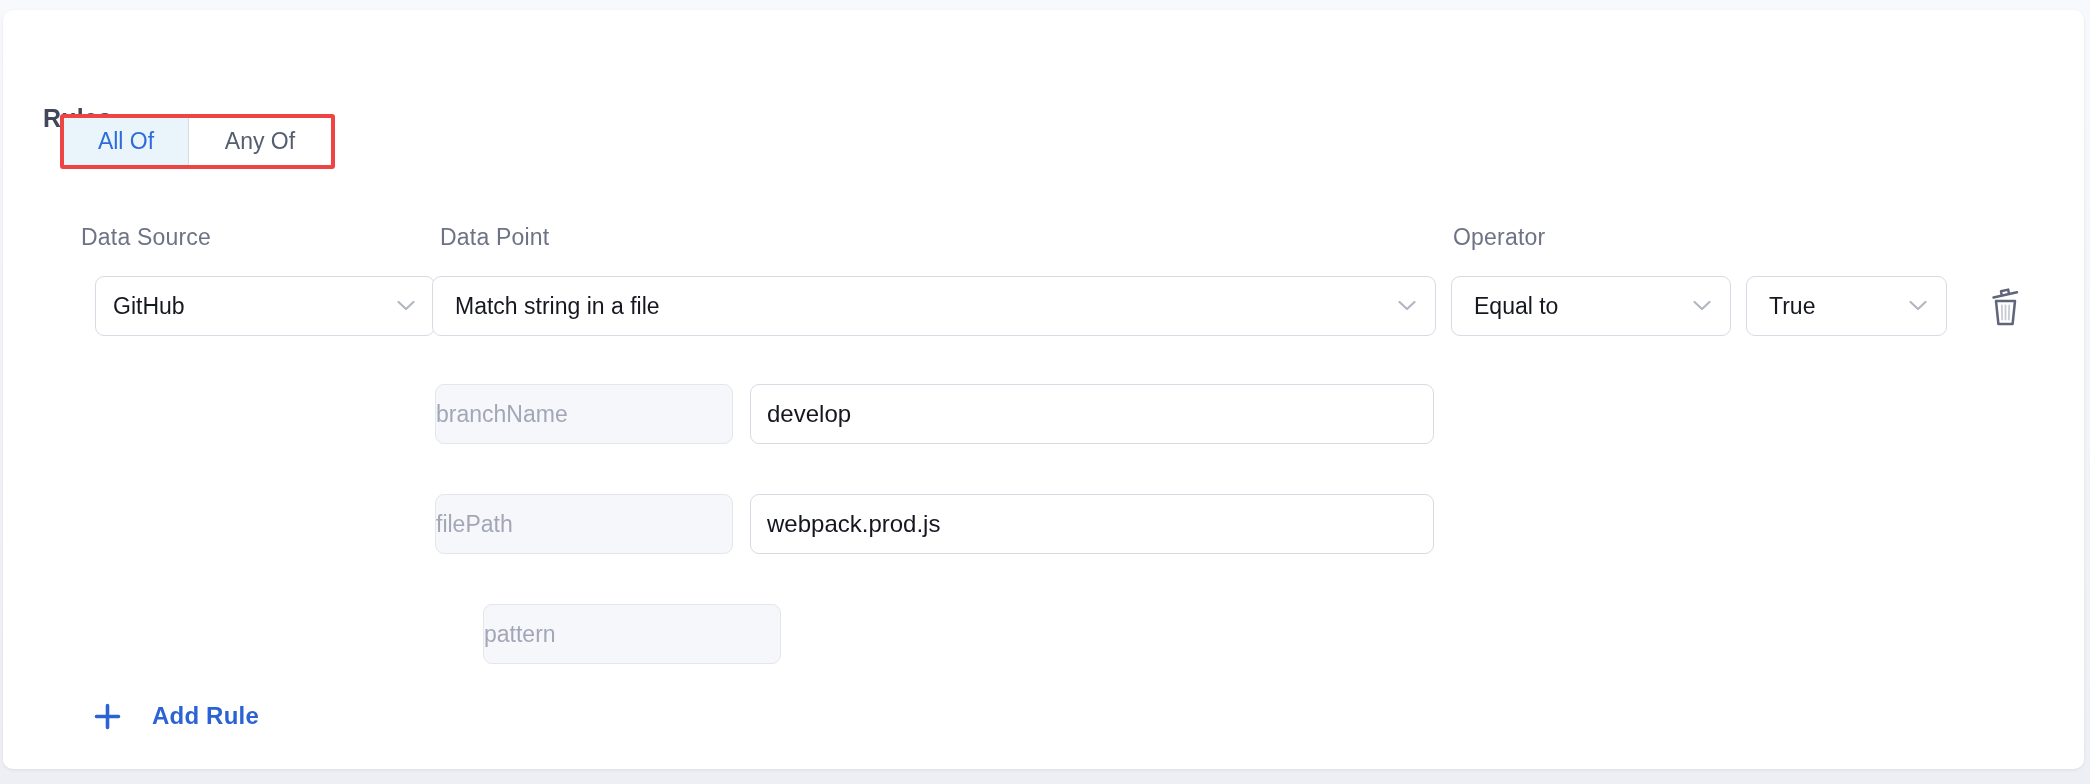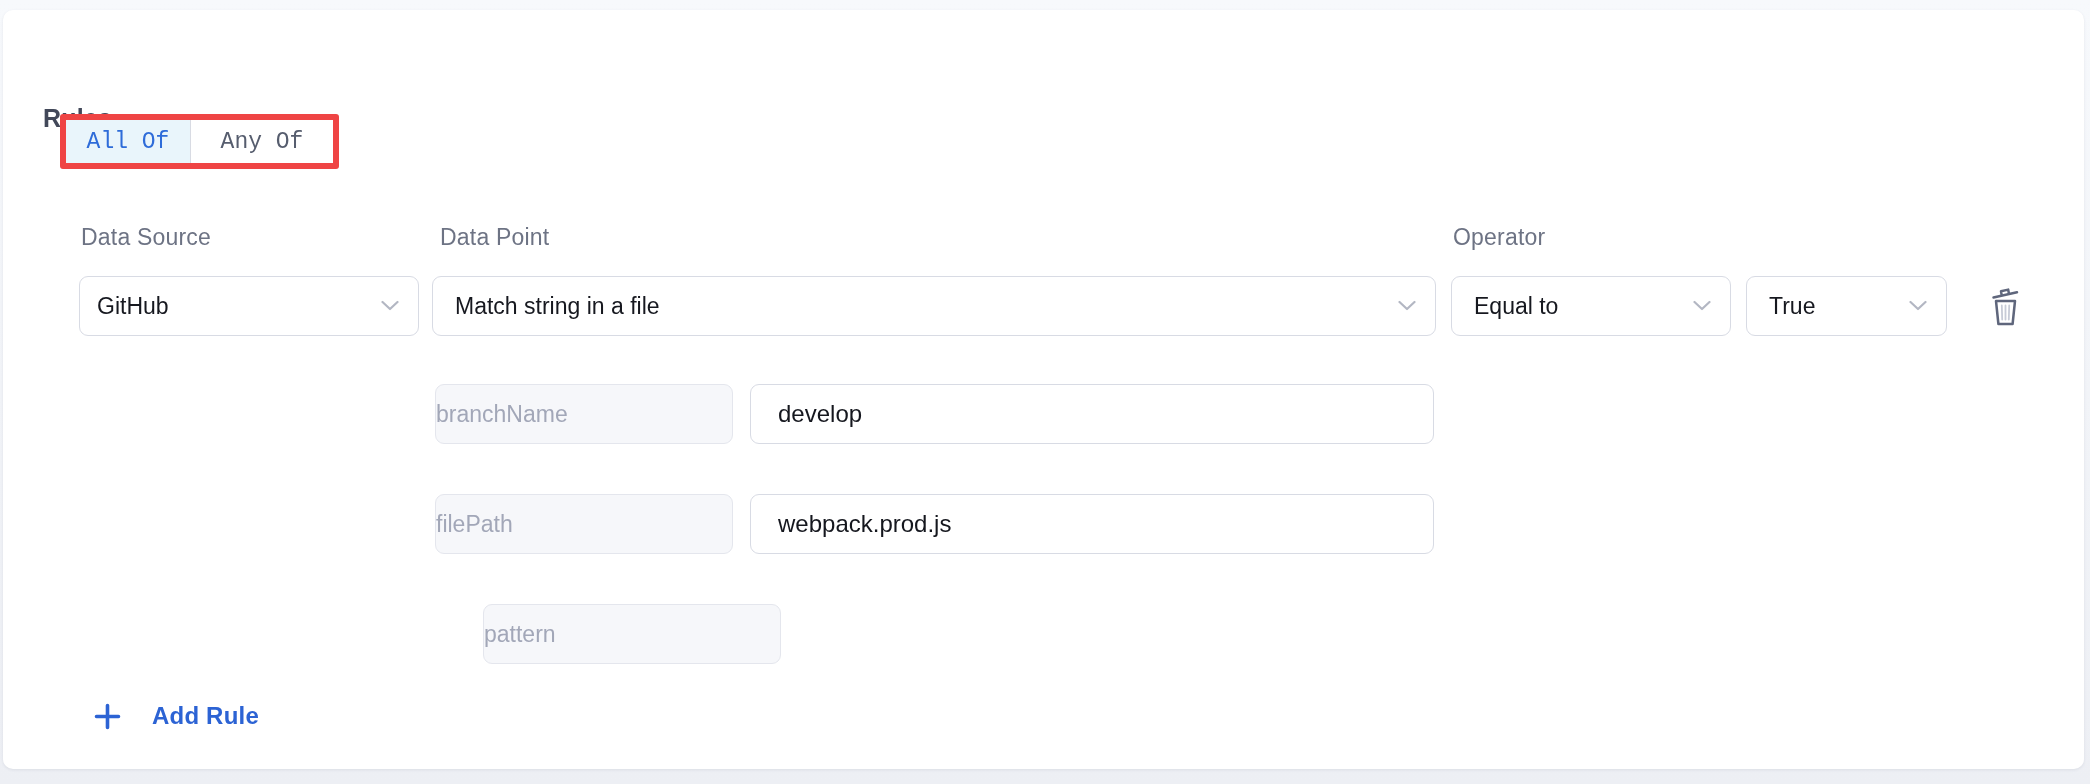--- a/index.html
+++ b/index.html
@@ -31,26 +31,25 @@
     color: #424859;
     letter-spacing: 0.2px;
     margin-top: 48px;
   }
   
   .toggle-group {
     position: absolute;
     left: 57px; top: 104px;
     display: inline-flex;
     height: 55px;
-    border: 6px solid #ef4444;
+    border: 4px solid #ef4444;
     border-radius: 3px;
     overflow: hidden;
     background: #fff;
     cursor: pointer;
-    font-family: Liberation Mono, monospace;
   }
   .toggle-seg {
     display: flex;
     align-items: center;
     justify-content: center;
     font-size: 23px;
     user-select: none;
   }
   .toggle-seg.selected {
     width: 124px;
@@ -89,21 +88,21 @@
     color: #16181f;
     cursor: pointer;
   }
   .select .chevron {
     position: absolute;
     right: 19px;
     top: 50%;
     transform: translateY(-50%);
     display: flex;
   }
-  .sel-data-source { left: 76px;   width: 340px; padding-left: 17px; }
+  .sel-data-source { left: 92px;   width: 340px; padding-left: 17px; }
   .sel-data-point  { left: 429px;  width: 1004px; }
   .sel-operator    { left: 1448px; width: 280px; }
   .sel-operand     { left: 1743px; width: 201px; }
   .sel-text {
     white-space: nowrap;
     overflow: hidden;
   }
   
   .delete-btn {
     position: absolute;
@@ -131,21 +130,21 @@
     color: #a2a7b8;
   }
   .param-value {
     position: absolute;
     left: 747px;
     width: 684px;
     height: 60px;
     background: #ffffff;
     border: 1px solid #d8dbe4;
     border-radius: 9px;
-    padding: 0 27px;
+    padding: 0 16px;
     font-size: 24px;
     color: #15171e;
     font-family: "Liberation Sans", sans-serif;
     outline: none;
   }
   .row-1 { top: 374px; }
   .row-2 { top: 484px; }
   .row-3 { top: 594px; margin-left: 48px; }
   
   .add-rule {

